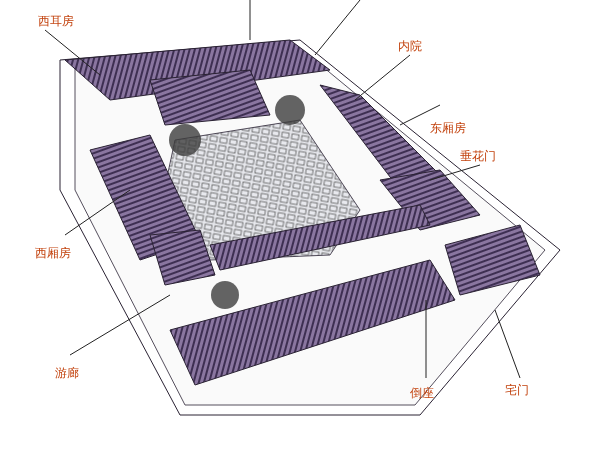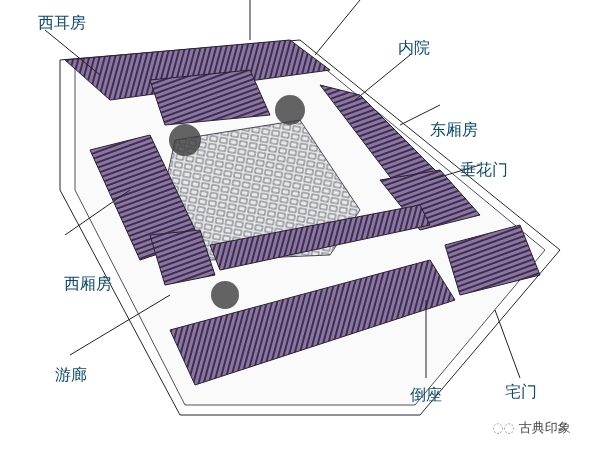--- a/index.html
+++ b/index.html
@@ -1,19 +1,19 @@
 <!DOCTYPE html>
 <html><head>
 <meta charset="utf-8">
 <style>
   html, body { margin:0; padding:0; background:#ffffff; }
   body { width:600px; height:452px; position:relative; overflow:hidden;
          font-family: "DejaVu Sans", sans-serif; }
   #stage { position:absolute; left:0; top:0; width:600px; height:452px; }
-  .label { position:absolute; font-size:16px; color:#0c4a6e; white-space:nowrap; }
+  .label { position:absolute; font-size:12px; color:#c2410c; white-space:nowrap; }
   .watermark { position:absolute; font-size:13px; color:#444; }
   .site-wm { position:absolute; font-family:"DejaVu Sans Mono", monospace; font-size:10px;
              color:#2b1d3a; font-style:italic; letter-spacing:1px; }
 </style>
 </head>
 <body>
 
 <div id="stage">
   <svg width="600" height="452" viewBox="0 0 600 452">
     <defs>
@@ -65,23 +65,20 @@
       <line x1="65" y1="235" x2="130" y2="190"></line>
       <line x1="70" y1="355" x2="170" y2="295"></line>
       <line x1="426" y1="300" x2="426" y2="378"></line>
       <line x1="495" y1="310" x2="520" y2="378"></line>
     </g>
   </svg>
 
   <span class="label" style="left:38px;top:13px;">西耳房</span>
   <span class="label" style="left:398px;top:38px;font-family:Liberation Serif, serif;">内院</span>
   <span class="label" style="left:430px;top:84px;margin-top:36px;">东厢房</span>
-  <span class="label" style="left:460px;top:148px;margin-top:12px;">垂花门</span>
-  <span class="label" style="left:64px;top:245px;margin-top:29px;">西厢房</span>
+  <span class="label" style="left:460px;top:148px;">垂花门</span>
+  <span class="label" style="left:35px;top:245px;">西厢房</span>
   <span class="label" style="left:55px;top:365px;">游廊</span>
   <span class="label" style="left:410px;top:385px;">倒座</span>
   <span class="label" style="left:505px;top:382px;">宅门</span>
 
 
-  <span class="watermark" style="left:492px;top:419px;">
-    <span style="color:#999;">◌◌ </span><span>古典印象</span>
-  </span>
 </div>
 
 </body></html>

